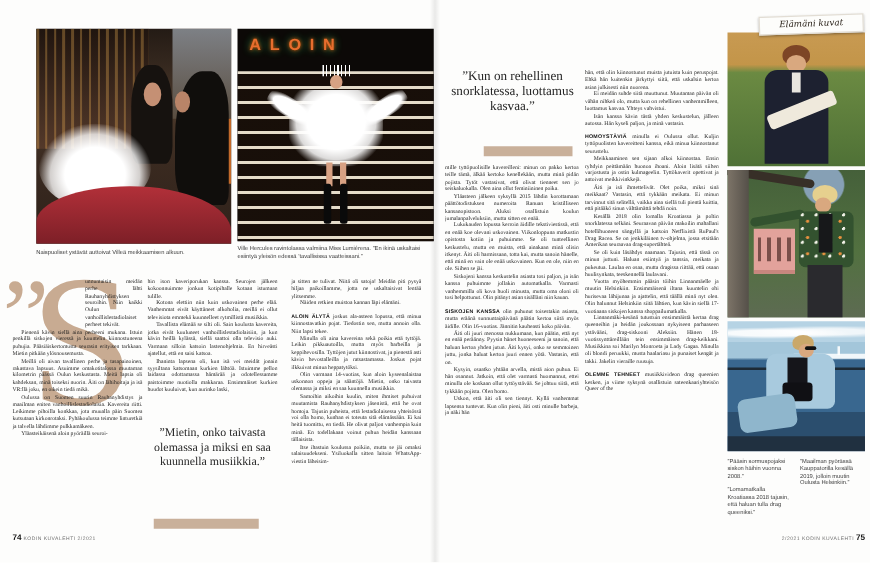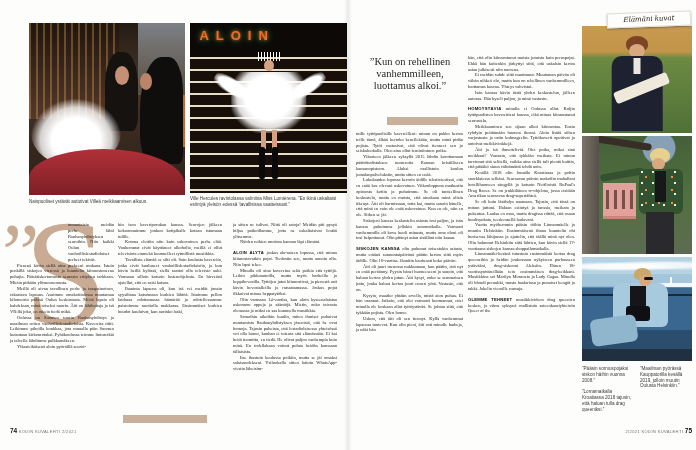--- a/index.html
+++ b/index.html
@@ -173,40 +173,41 @@
       <p>Meillä oli aivan tavallinen perhe ja tasapainoinen, rakastava lapsuus. Asuimme omakotitalossa muutaman kilometrin päässä Oulun keskustasta. Meitä lapsia oli kahdeksan, minä toiseksi nuorin. Äiti on lähihoitaja ja isä VR:llä joku, en oikein tiedä mikä.</p>
       <p>Oulussa on Suomen suurin Rauhanyhdistys ja maailman eniten vanhoillislestadiolaisia. Kavereita riitti. Leikimme pihoilla konkkaa, jota muualla päin Suomea kutsutaan kirkonrotaksi. Pyhäkoulussa teimme linturetkiä ja talvella lähdimme pulkkamäkeen.</p>
       <p>Yläasteikäisenä aloin pyöräillä seuroi-</p>
   </div>
   <div class="abs col" id="col2">
     <p>hin ison kaveriporukan kanssa. Seurojen jälkeen kokoonnuimme jonkun kotipihalle kotaan istumaan tulille.</p>
       <p>Kotona elettiin niin kuin uskovainen perhe elää. Vanhemmat eivät käyttäneet alkoholia, meillä ei ollut televisiota emmekä kuunnelleet rytmillistä musiikkia.</p>
       <p>Tavallista elämää se silti oli. Sain koulusta kavereita, jotka eivät kuuluneet vanhoillislestadiolaisiin, ja kun kävin heillä kylässä, siellä saattoi olla televisio auki. Varmaan silloin katsoin lastenohjelmia. En hirveästi ajatellut, että en saisi katsoa.</p>
       <p>Ihaninta lapsena oli, kun isä vei meidät jonain syysiltana katsomaan kurkien lähtöä. Istuimme pellon laidassa odottamassa hämärää ja odotellessamme paistoimme nuotiolla makkaraa. Ensimmäiset kurkien huudot kuuluivat, kun aurinko laski,</p>
   </div>
+  <div class="abs pullquote" id="left-quote">”Mietin, onko taivasta olemassa ja miksi en saa kuunnella musiikkia.”</div>
   <div class="abs quotebar" id="left-bar"></div>
   <div class="abs col" id="col3">
     <p>ja sitten ne tulivat. Niitä oli satoja! Meidän piti pysyä hiljaa paikoillamme, jotta ne uskaltaisivat lentää ylitsemme.</p>
       <p>Näiden retkien muistoa kannan läpi elämäni.</p>
       <p class="lead"><strong class="lead-label">ALOIN ÄLYTÄ </strong>joskus ala-asteen lopussa, että minua kiinnostavatkin pojat. Tiedostin sen, mutta annoin olla. Niin lapsi tekee.</p>
       <p>Minulla oli aina kavereina sekä poikia että tyttöjä. Leikin pikkuautoilla, mutta myös barbeilla ja keppihevosilla. Tyttöjen jutut kiinnostivat, ja pienestä asti kävin hevostalleilla ja ratsastamassa. Joskus pojat ilkkuivat minua heppatytöksi.</p>
       <p>Olin varmaan 14-vuotias, kun aloin kyseenalaistaa uskonnon oppeja ja sääntöjä. Mietin, onko taivasta olemassa ja miksi en saa kuunnella musiikkia.</p>
       <p>Samoihin aikoihin kuulin, miten ihmiset puhuivat muutamista Rauhanyhdistyksen jäsenistä, että he ovat homoja. Tajusin puheista, että lestadiolaisessa yhteisössä voi olla homo, kunhan ei toteuta sitä elämässään. Ei kai heitä tuomittu, en tiedä. He olivat paljon vanhempia kuin minä. En todellakaan voinut puhua heidän kanssaan tällaisista.</p>
       <p>Itse ihastuin koulussa poikiin, mutta se jäi omaksi salaisuudekseni. Ysiluokalla sitten laitoin WhatsApp-viestin läheisim-</p>
   </div>
 
   <div class="abs folio" id="folio-left">
     <b>74</b>
     <span>KODIN KUVALEHTI</span>
     <span>2/2021</span>
   </div>
 
   <div class="abs gutter"></div>
 
-  <div class="abs pullquote" id="right-quote">”Kun on rehellinen vanhemmilleen, luottamus alkoi.”</div>
+  <div class="abs pullquote" id="right-quote">”Kun on rehellinen snorklatessa, luottamus kasvaa.”</div>
   <div class="abs quotebar" id="right-bar"></div>
   <div class="abs col" id="rcol1">
     <p>mille tyttöpuolisille kavereilleni: minun on pakko kertoa teille tämä, älkää kertoko kenellekään, mutta minä pidän pojista. Tytöt vastasivat, että olivat tienneet sen jo seiskaluokalla. Olen aina ollut feminiininen poika.</p>
       <p>Yläasteen jälkeen syksyllä 2015 lähdin korottamaan päättötodistuksen numeroita Ranuan kristilliseen kansanopistoon. Aluksi osallistuin koulun jumalanpalveluksiin, mutta sitten en enää.</p>
       <p>Lukukauden lopussa kerroin äidille tekstiviestissä, että en enää koe olevani uskovainen. Viikonloppuna matkustin opistosta kotiin ja puhuimme. Se oli tunteellinen keskustelu, mutta en muista, että ainakaan minä olisin itkenyt. Äiti oli harmissaan, totta kai, mutta sanoin hänelle, että minä en vain ole enää uskovainen. Kun en ole, niin en ole. Siihen se jäi.</p>
       <p>Siskojeni kanssa keskustelin asiasta tosi paljon, ja isän kanssa puhuimme jollakin automatkalla. Varmasti vanhemmilla oli kova huoli minusta, mutta oma oloni oli tosi helpottunut. Olin pitänyt asian sisälläni niin kauan.</p>
       <p class="lead"><strong class="lead-label">SISKOJEN KANSSA </strong>olin puhunut toisestakin asiasta, mutta eräänä sunnuntaipäivänä päätin kertoa siitä myös äidille. Olin 16-vuotias. Jännitin kauheasti koko päivän.</p>
       <p>Äiti oli juuri menossa nukkumaan, kun päätin, että nyt en enää peräänny. Pyysin hänet huoneeseeni ja sanoin, että haluan kertoa yhden jutun. Äiti kysyi, onko se semmoinen juttu, jonka haluat kertoa juuri ennen yötä. Vastasin, että on.</p>
       <p>Kysyin, osaatko yhtään arvella, mistä aion puhua. Ei hän osannut. Jatkoin, että olet varmasti huomannut, ettei minulla ole koskaan ollut tyttöystävää. Se johtuu siitä, että tykkään pojista. Olen homo.</p>
       <p>Uskon, että äiti oli sen tiennyt. Kyllä vanhemmat lapsensa tuntevat. Kun olin pieni, äiti osti minulle barbeja, ja näki hän</p>

